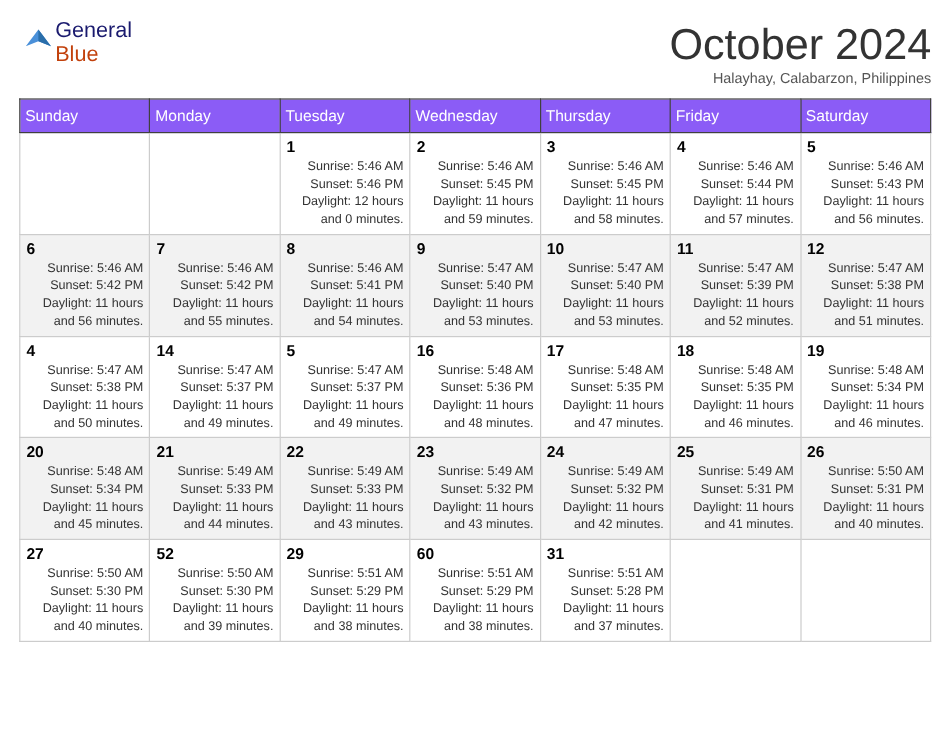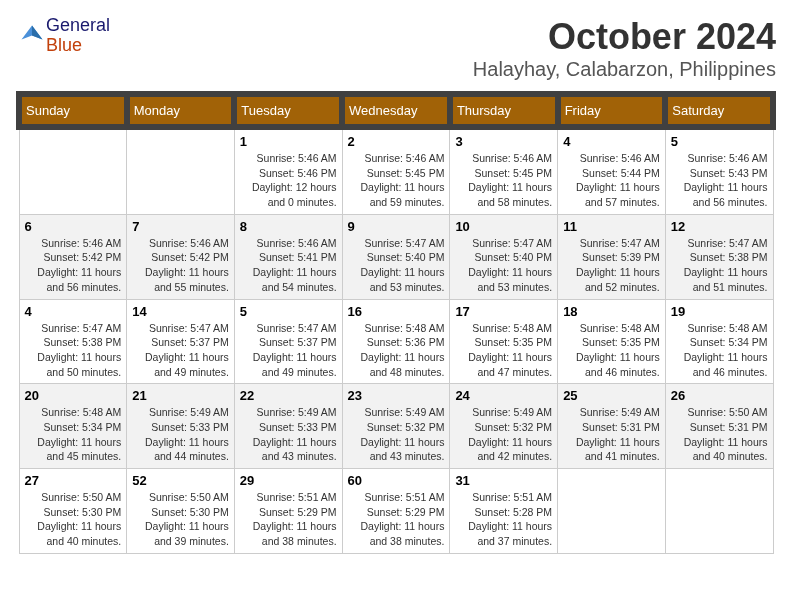--- a/index.html
+++ b/index.html
@@ -33,39 +33,39 @@
       width: 28px;
       height: 28px;
       margin-left: 2px;
     }
     .title-section {
       text-align: right;
     }
     .month-title {
       font-size: 36px;
       color: #333;
-      font-weight: bold;
+      font-weight: normal;
     }
     .location {
-      font-size: 20px;
+      font-size: 12px;
       color: #555;
     }
     table {
       width: 100%;
       border-collapse: collapse;
       font-size: 11px;
     }
     thead tr th {
-      background-color: #a16207;
+      background-color: #8b5cf6;
       color: #fff;
       padding: 6px 4px;
       text-align: left;
       font-size: 13px;
       font-weight: normal;
-      border: 6px solid #404040;
+      border: 1px solid #404040;
     }
     tbody tr td {
       border: 1px solid #ccc;
       vertical-align: top;
       padding: 4px 5px;
       height: 80px;
       width: 108px;
     }
     tbody tr:nth-child(even) td {
       background-color: #f2f2f2;

